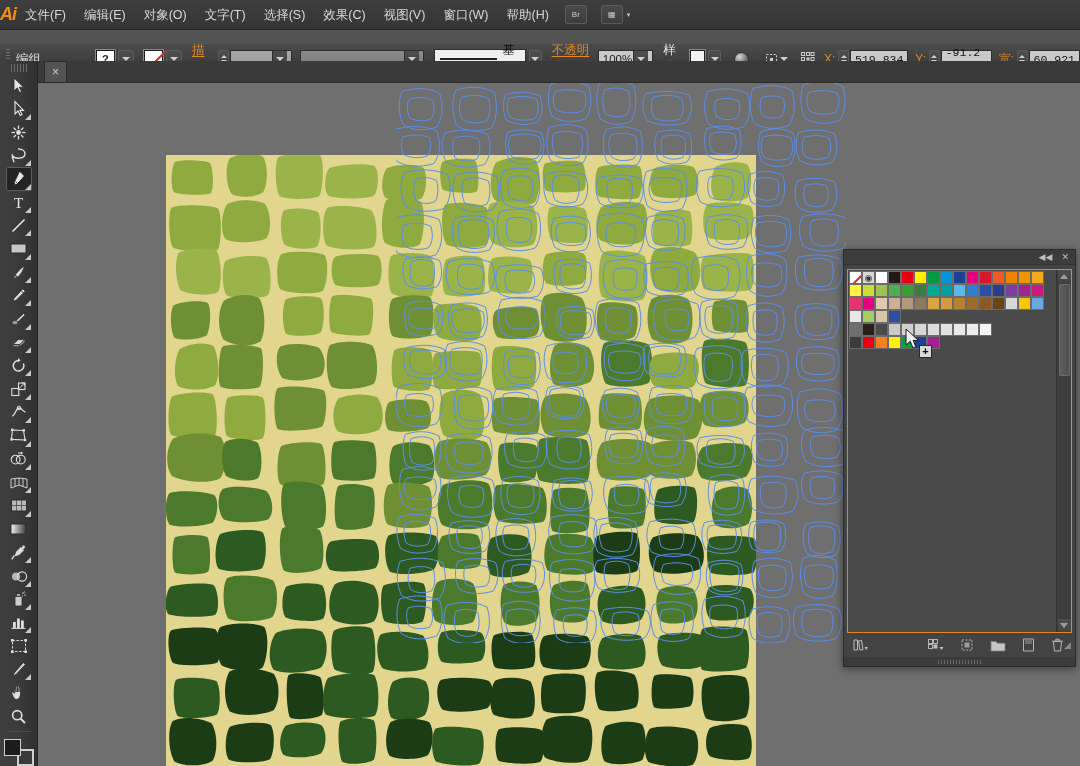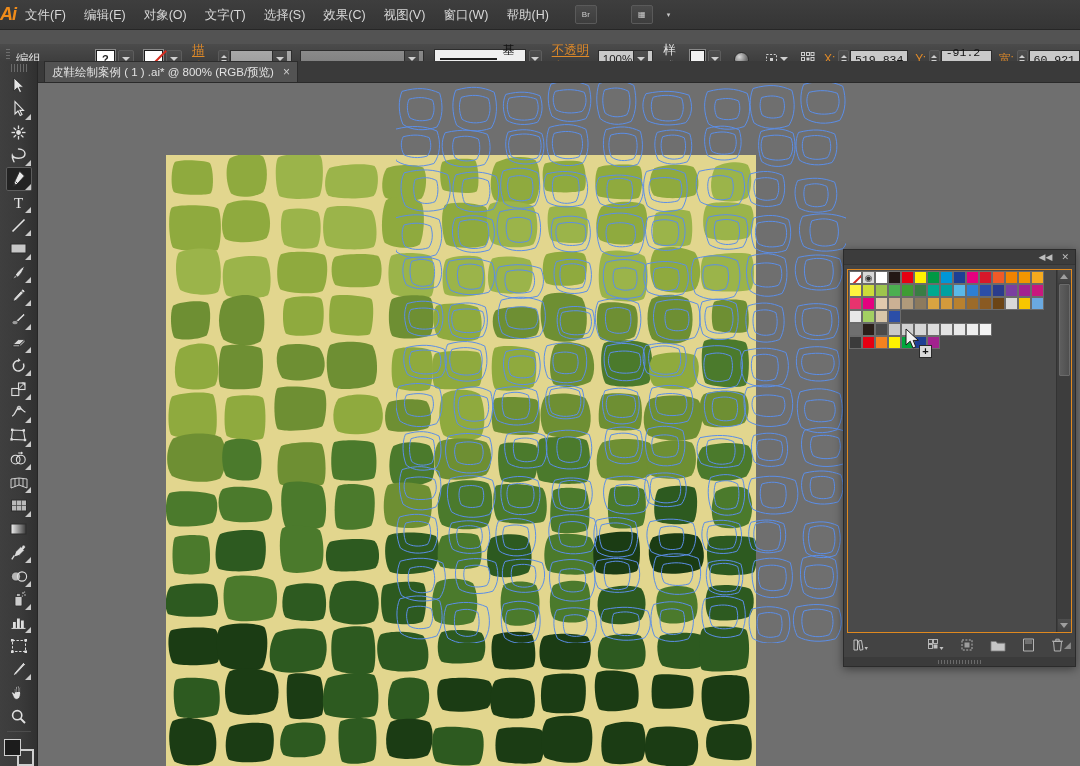--- a/index.html
+++ b/index.html
@@ -21,21 +21,21 @@
     width:40px; height:30px; display:flex; align-items:center; justify-content:center;
     font-weight:bold; font-size:18px; font-style:italic; color:#f08c1a;
     letter-spacing:-1px;
   }
   .menu-item{
     padding:0 9px; height:30px; line-height:30px; font-size:12.5px; color:#d8d8d8;
     white-space:nowrap; cursor:default;
   }
   #menubar-right{ margin-left:auto; display:flex; align-items:center; padding-right:460px; }
   .mb-btn{
-    width:22px; height:19px; margin:0 17px;
+    width:22px; height:19px; margin:0 7px;
     background:linear-gradient(180deg,#4a4a4a,#3d3d3d);
     border:1px solid #5a5a5a; border-radius:2px;
     display:flex; align-items:center; justify-content:center;
     font-size:8px; color:#cfcfcf;
   }
   .mb-caret{ font-size:7px; color:#c8c8c8; margin-left:-3px; }
 
   
   #controlbar{
     position:absolute; left:0; top:44px; width:1080px; height:31px;
@@ -359,21 +359,20 @@
   <div class="axis-lbl">宽:</div>
   <div class="stepper">
       <i class="sp-up"></i>
       <i class="sp-dn"></i>
     </div>
   <div class="field" style="width:58px;">60.921</div>
 </div>
 
 <div id="tabbar">
   <div id="doctab">
-    <span>皮鞋绘制案例 ( 1 ) .ai* @ 800% (RGB/预览)</span>
     <span class="x">×</span>
   </div>
 </div>
 
 <div id="toolbar">
   <div id="tb-grip"></div>
 
   <div class="tool">
     <svg width="15" height="17" viewBox="0 0 15 17">
         <path d="M3 1 L3 14 L6.3 10.8 L8.6 15.6 L10.6 14.7 L8.4 10.2 L12.6 10.2 Z" fill="#e6e6e6" stroke="#2a2a2a" stroke-width=".8"></path>

